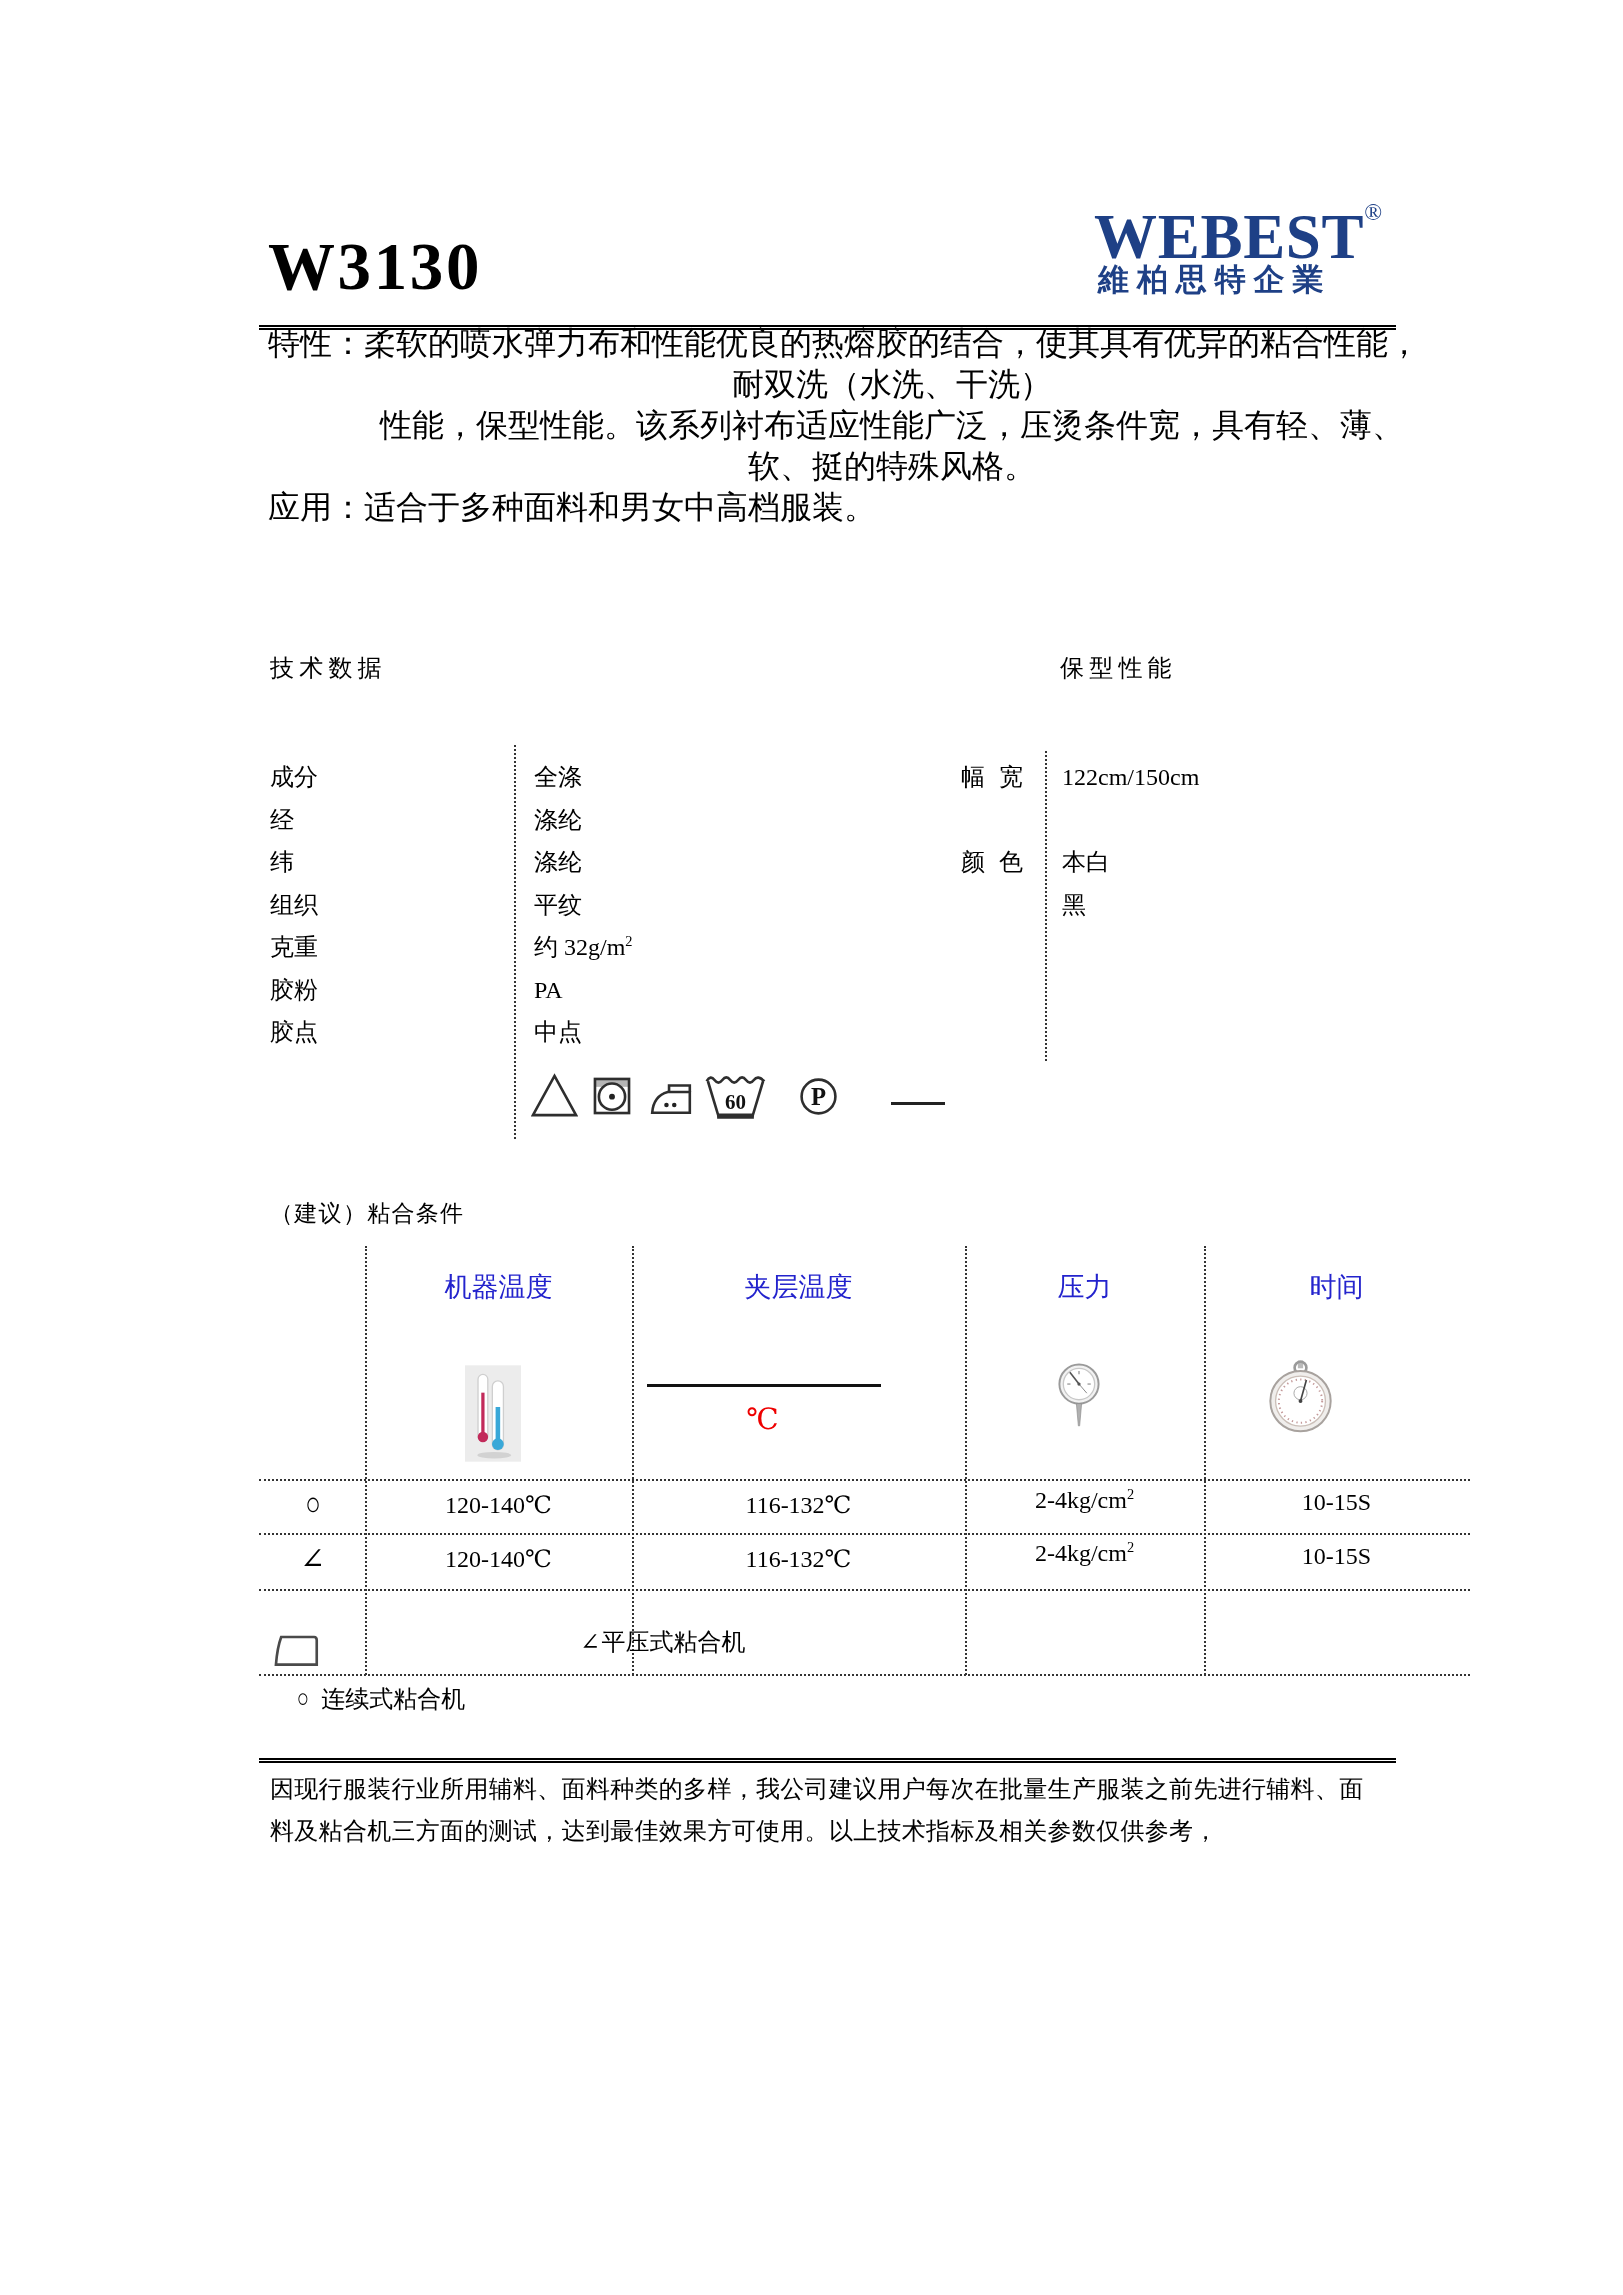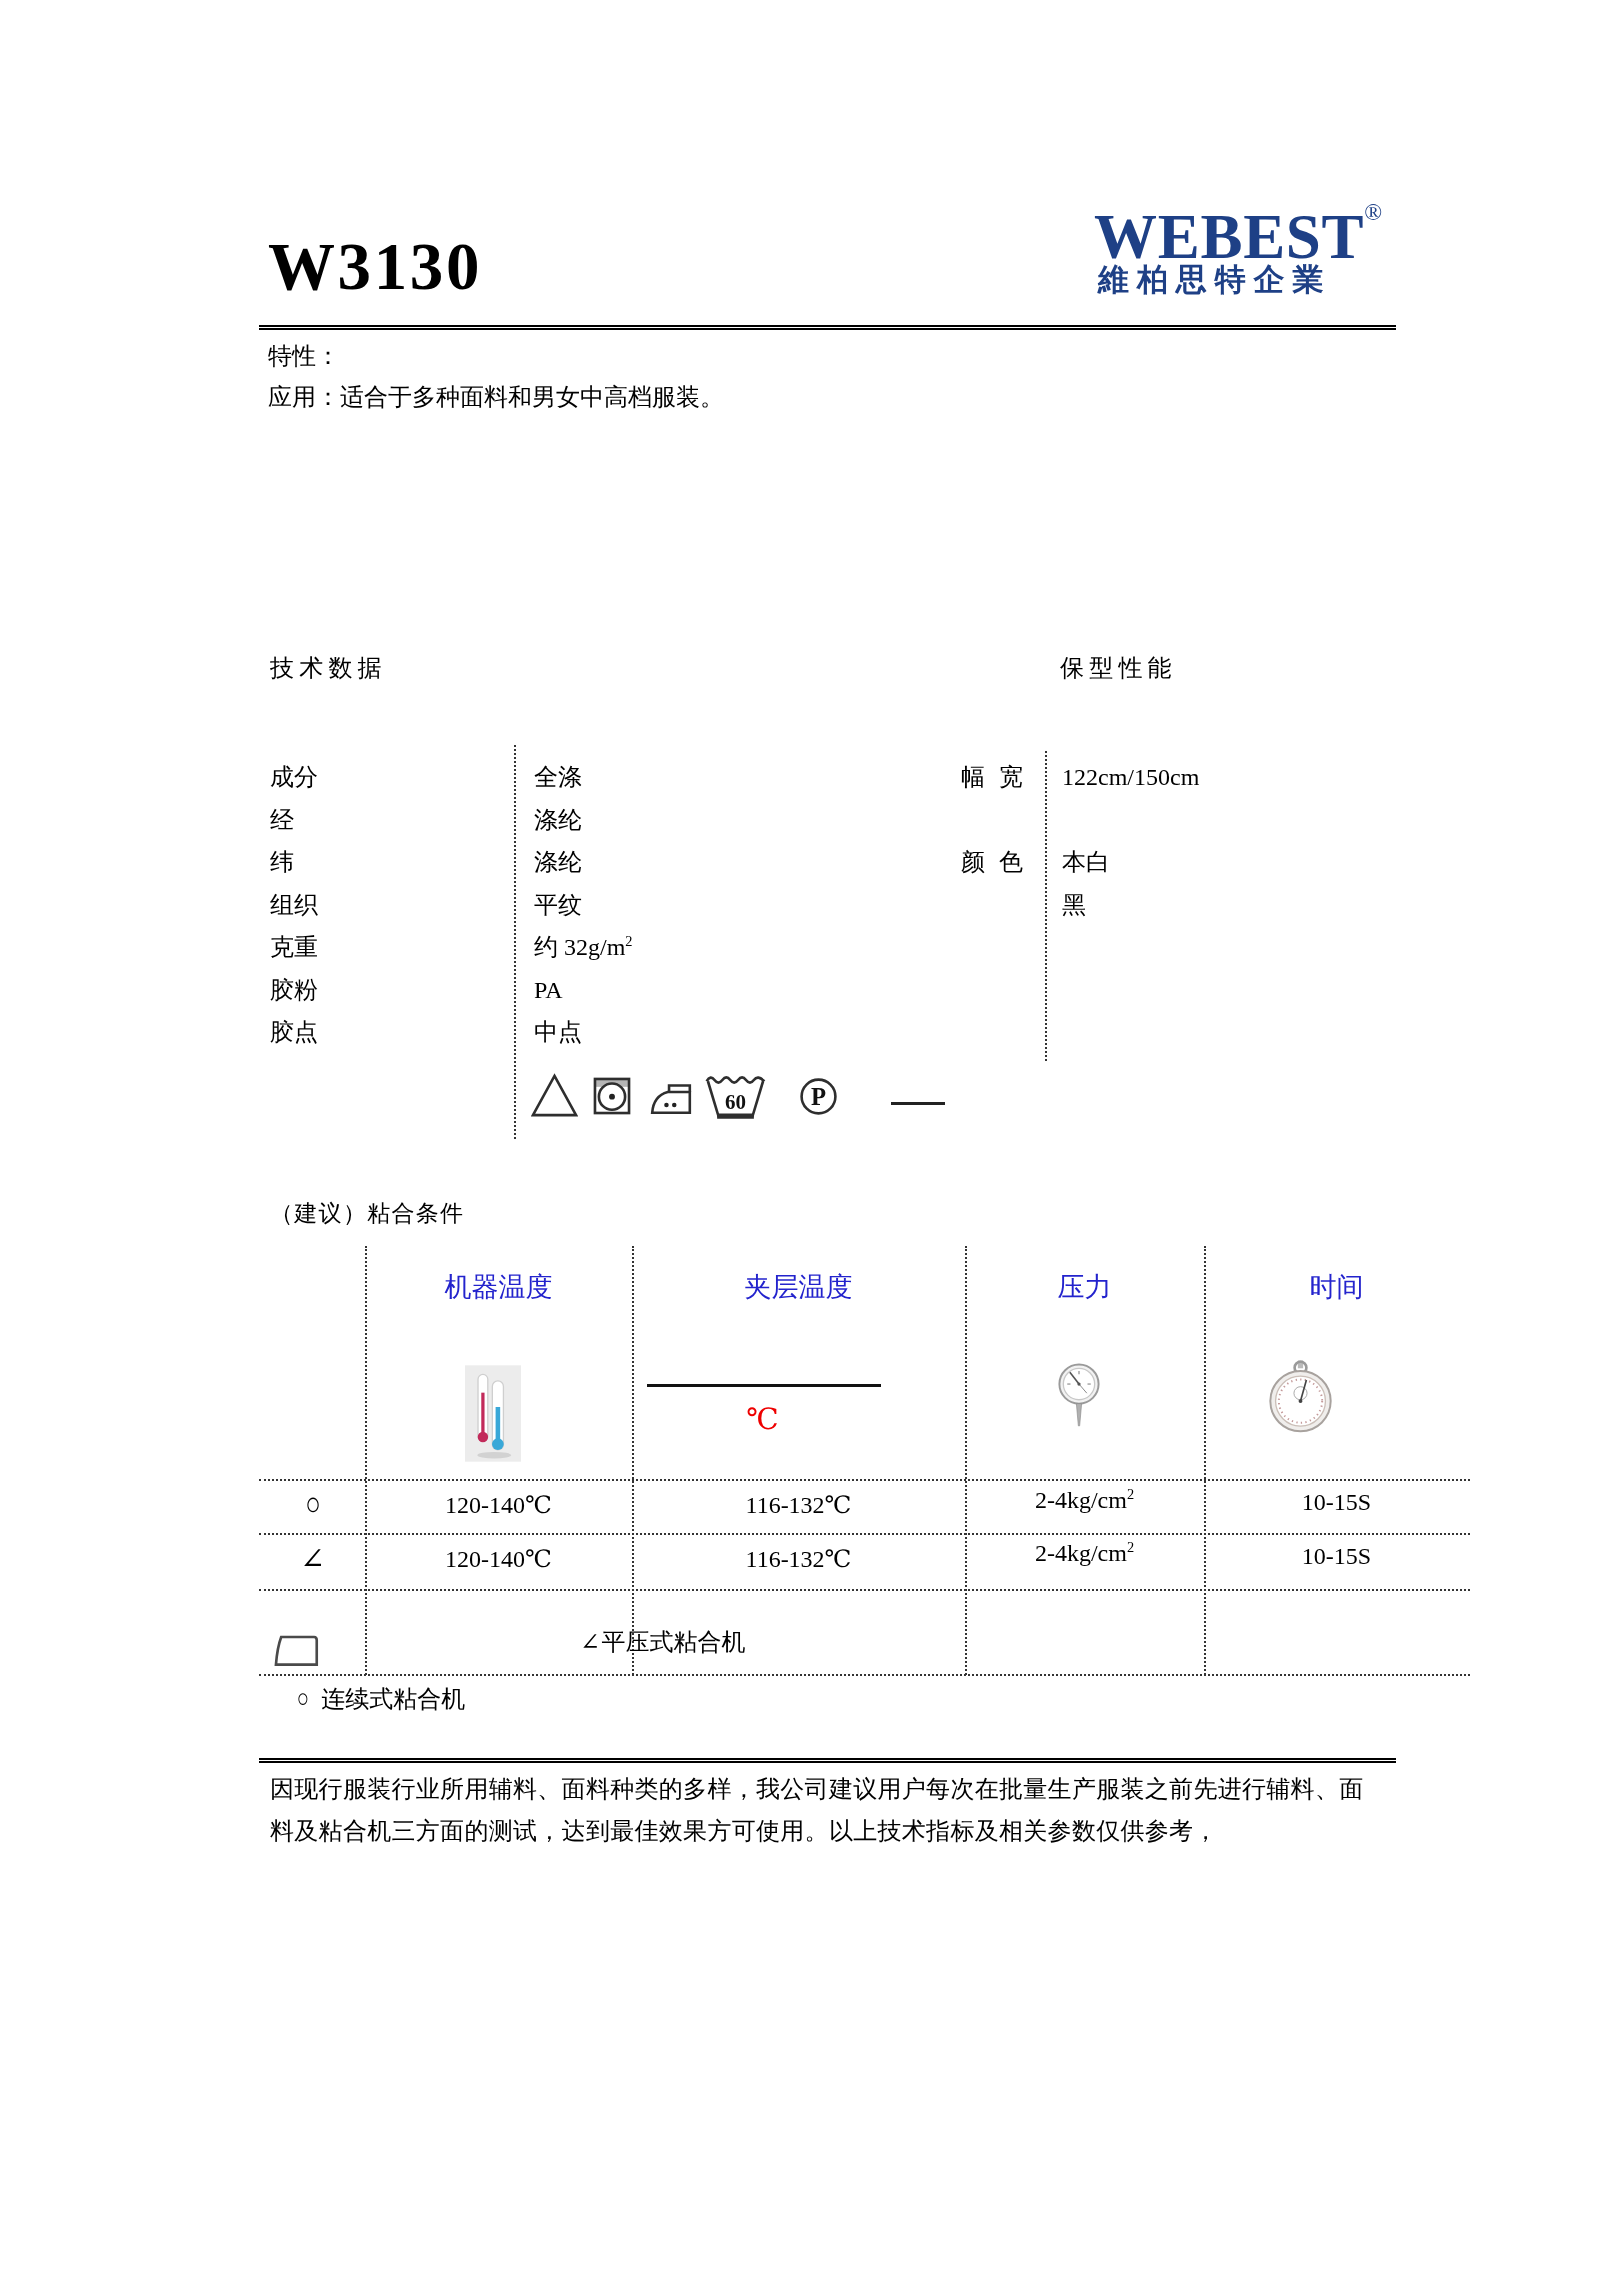--- a/index.html
+++ b/index.html
@@ -13,21 +13,21 @@
   
   .model{left:268px;top:228px;font-size:67px;font-weight:700;letter-spacing:2.6px;}
   .logo-en{left:1094px;top:201px;font-size:63px;font-weight:700;line-height:1;letter-spacing:0.7px;}
   .logo-en sup{font-size:23.6px;vertical-align:38px;font-weight:400;}
   .logo-cn{left:1098px;top:259px;font-size:31px;font-weight:700;letter-spacing:7.9px;
            font-family:"Liberation Sans","DejaVu Sans",sans-serif;}
   .rule{left:259px;width:1137px;height:5.2px;
         background:linear-gradient(to bottom,#000 0 2px,#fff 2px 3.3px,#000 3.3px 5.2px);}
   .rule-top{top:325px;} .rule-bottom{top:1758px;}
   
-  .intro{left:268px;top:336px;width:1152px;font-size:24px;line-height:41px;text-align:center;}
+  .intro{left:268px;top:323px;width:1152px;font-size:32px;line-height:41px;text-align:center;}
   .intro-row{display:flex;align-items:flex-start;}
   .intro-label{flex:none;white-space:nowrap;}
   
   .sec-h{font-size:24px;letter-spacing:5.2px;}
   .h-tech{left:270px;top:652px;} .h-prod{left:1060px;top:652px;}
   .bond-h{left:270px;top:1198px;font-size:23px;letter-spacing:1.3px;}
   
   .vdot{border-left:2px dotted #333;width:0;}
   .hdot{border-top:2px dotted #333;height:0;}
   
@@ -55,20 +55,24 @@
 <div class="page">
 
   <div class="abs model">W3130</div>
   <div class="abs logo-en navy"><span>WEBEST</span><sup>®</sup></div>
   <div class="abs logo-cn navy">維柏思特企業</div>
   <div class="abs rule rule-top"></div>
 
   <div class="abs intro">
     <div class="intro-row">
       <span class="intro-label">特性：</span>
+      <span>
+        <div>柔软的喷水弹力布和性能优良的热熔胶的结合，使其具有优异的粘合性能，耐双洗（水洗、干洗）</div>
+        <div>性能，保型性能。该系列衬布适应性能广泛，压烫条件宽，具有轻、薄、软、挺的特殊风格。</div>
+      </span>
     </div>
     <div class="intro-row">
       <span class="intro-label">应用：</span>
       <span>适合于多种面料和男女中高档服装。</span>
     </div>
   </div>
 
   <div class="abs sec-h h-tech">技术数据</div>
   <div class="abs sec-h h-prod">保型性能</div>
 

